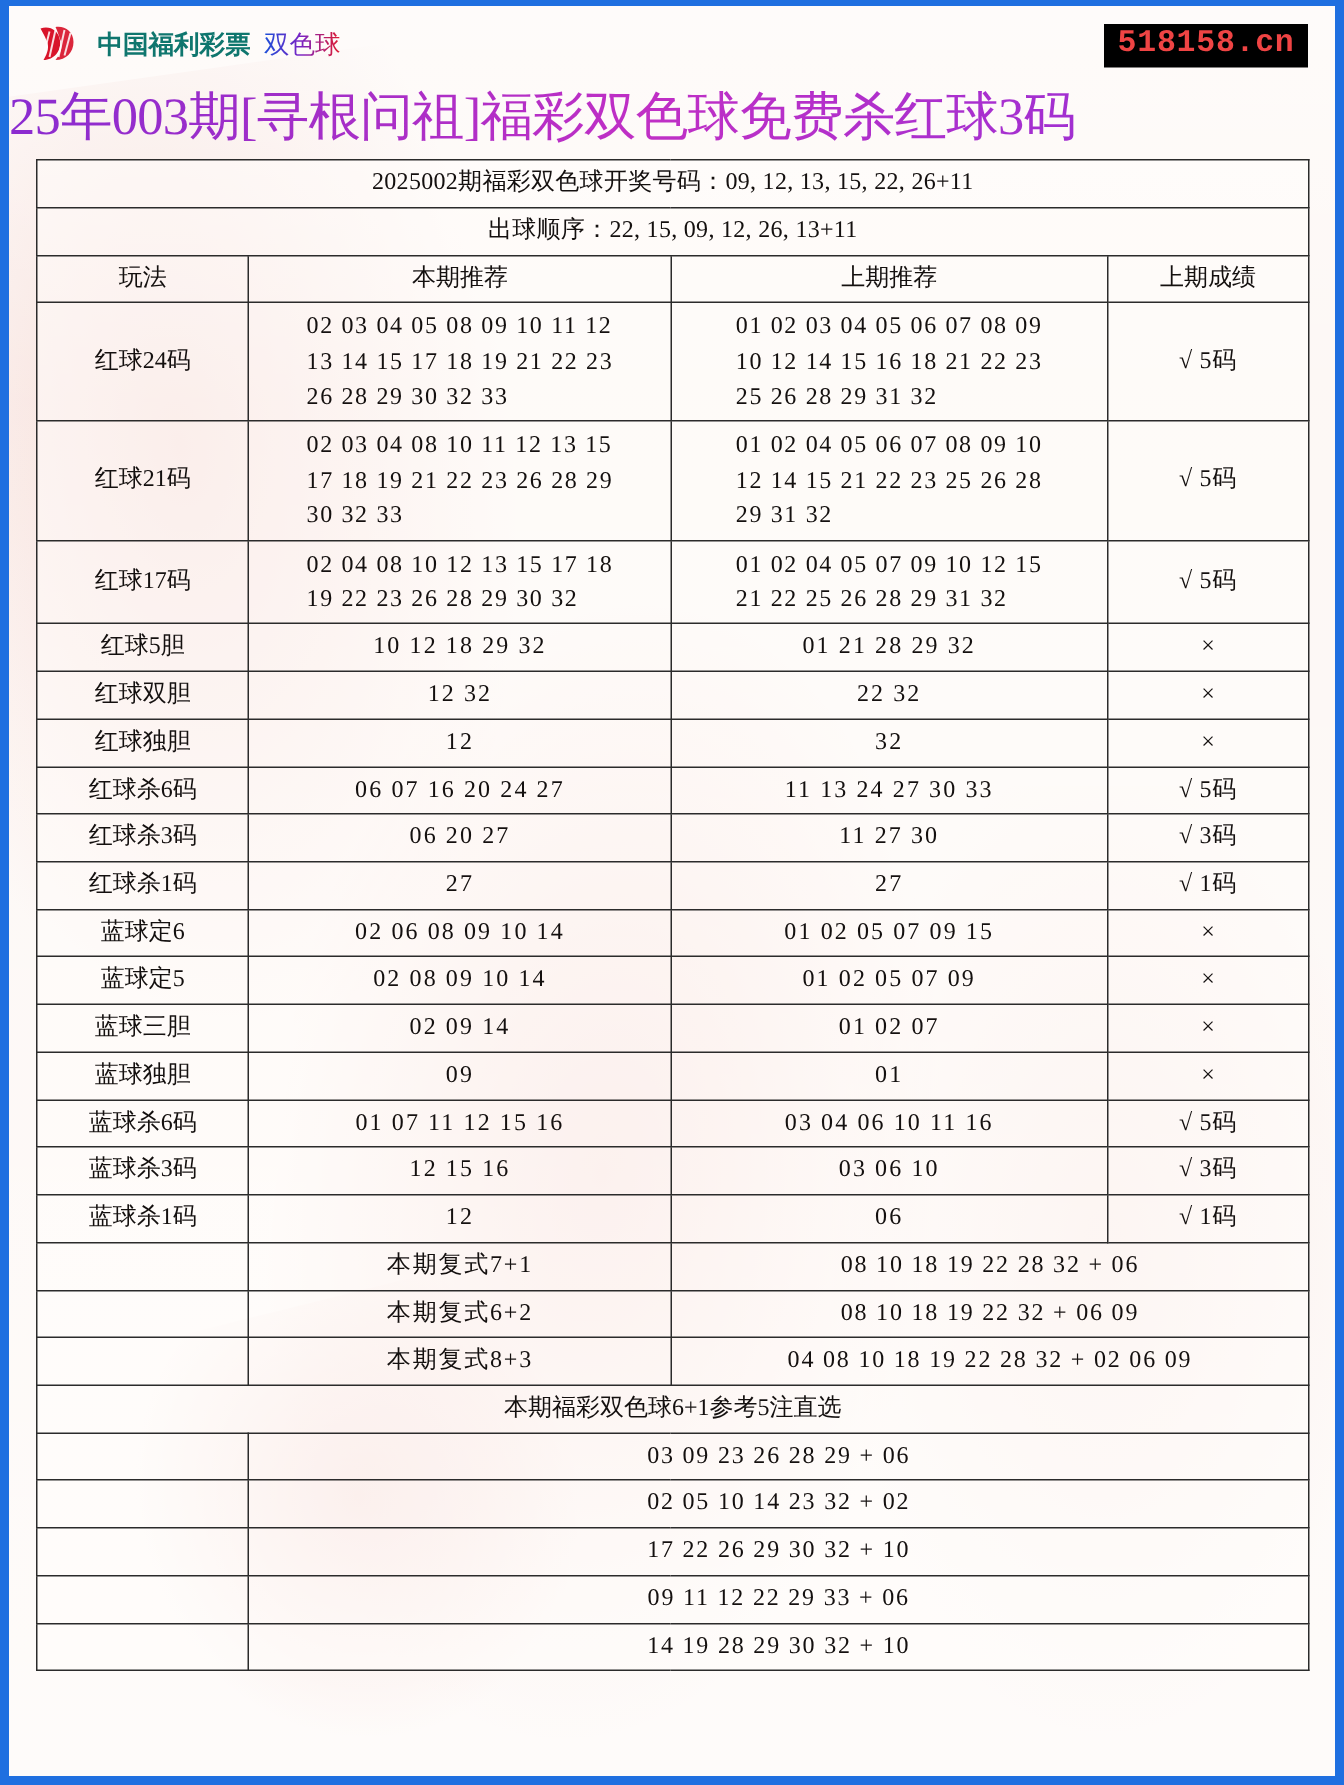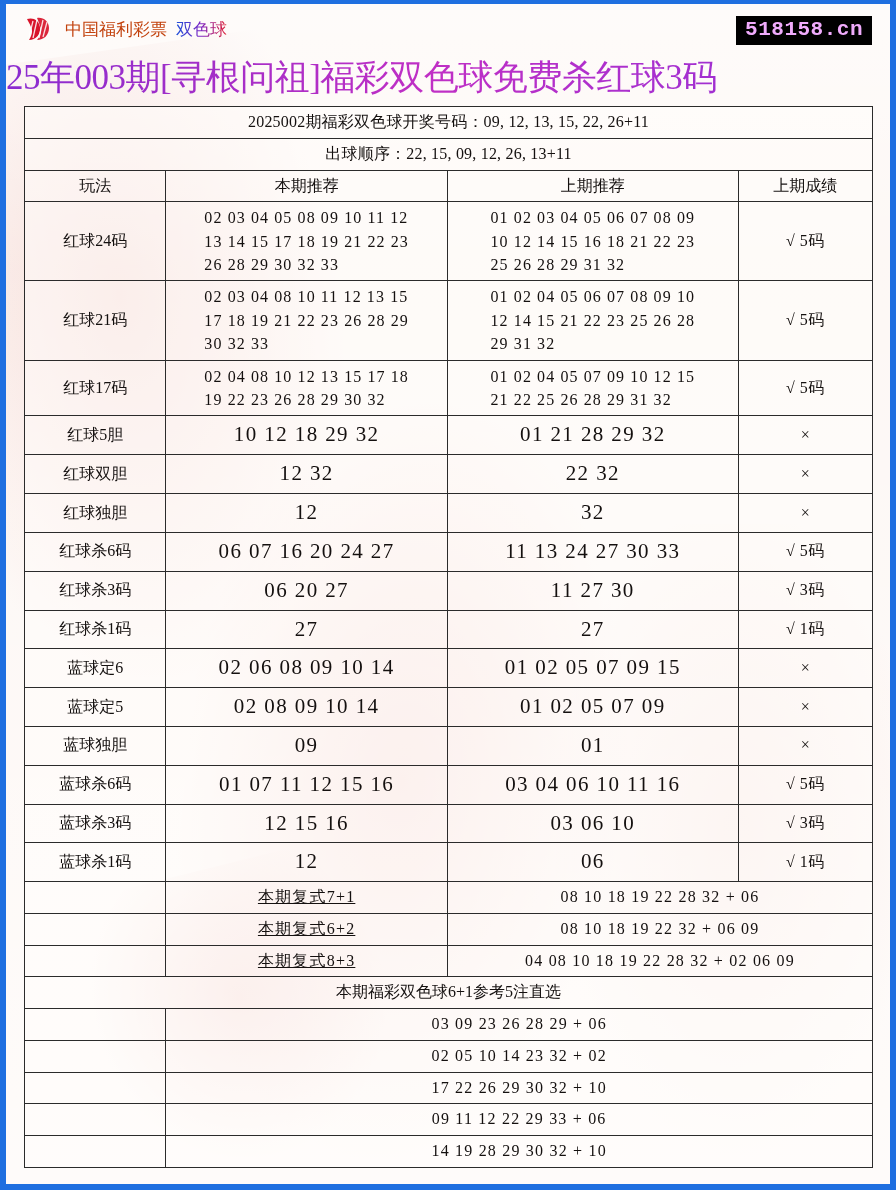--- a/index.html
+++ b/index.html
@@ -73,43 +73,43 @@
     gap: 7px;
     height: 34px;
   }
   .cwl-mark {
     width: 34px; height: 28px;
     position: relative;
     flex: none;
   }
   .brand-cn {
     font-family: "Liberation Sans", sans-serif;
-    font-weight: normal;
+    font-weight: bold;
     font-size: 17px;
-    color: #c2410c;
+    color: #0f766e;
     letter-spacing: 0px;
     line-height: 1;
   }
   .brand-ssq {
     font-family: "Liberation Sans", sans-serif;
     font-weight: normal;
     font-size: 17px;
     line-height: 1;
     background: linear-gradient(90deg, #1b4fd8 0%, #7a23c4 48%, #e01b2e 100%);
     -webkit-background-clip: text;
     background-clip: text;
     color: transparent;
     margin-left: 2px;
   }
   .site-badge {
     position: absolute;
     right: 18px;
     top: 12px;
     background: #000000;
-    color: #f0abfc;
+    color: #ef4444;
     font-family: "Liberation Mono", "DejaVu Sans Mono", monospace;
     font-size: 21px;
     font-weight: bold;
     letter-spacing: .5px;
     padding: 2px 9px 3px 9px;
     line-height: 1.15;
   }
 
   
   .title {
@@ -163,30 +163,29 @@
   }
   .nums-block {
     display: inline-block;
     text-align: left;
     font-size: 16px;
     line-height: 1.45;
     letter-spacing: 1.1px;
     white-space: pre-line;
   }
   .nums-center {
-    font-size: 21px;
+    font-size: 16px;
     letter-spacing: 1.4px;
     font-family: Liberation Serif, serif;
   }
   .result-ok { font-size: 16px; letter-spacing: .5px; white-space: nowrap; }
   .result-no { font-size: 17px; }
   .wide-label {
     font-size: 16.5px;
     white-space: nowrap;
-    text-decoration: underline;
   }
   .section-title td {
     font-size: 17px;
     padding: 9px 4px;
   }
   .bet-row td { font-size: 16px; letter-spacing: 1.2px; padding: 9px 4px; }
   .empty-cell { }
 </style>
 </head>
 <body>
@@ -316,20 +315,26 @@
               <td><span class="nums-center">01  02  05  07  09  15</span></td>
               <td class="result-no"><span>×</span></td>
             </tr>
             <tr>
               <td class="label-cell"><span>蓝球定5</span></td>
               <td><span class="nums-center">02  08  09  10  14</span></td>
               <td><span class="nums-center">01  02  05  07  09</span></td>
               <td class="result-no"><span>×</span></td>
             </tr>
             <tr>
+              <td class="label-cell"><span>蓝球三胆</span></td>
+              <td><span class="nums-center">02  09  14</span></td>
+              <td><span class="nums-center">01  02  07</span></td>
+              <td class="result-no"><span>×</span></td>
+            </tr>
+            <tr>
               <td class="label-cell"><span>蓝球独胆</span></td>
               <td><span class="nums-center">09</span></td>
               <td><span class="nums-center">01</span></td>
               <td class="result-no"><span>×</span></td>
             </tr>
             <tr>
               <td class="label-cell"><span>蓝球杀6码</span></td>
               <td><span class="nums-center">01  07  11  12  15  16</span></td>
               <td><span class="nums-center">03  04  06  10  11  16</span></td>
               <td class="result-ok"><span>√ 5码</span></td>

